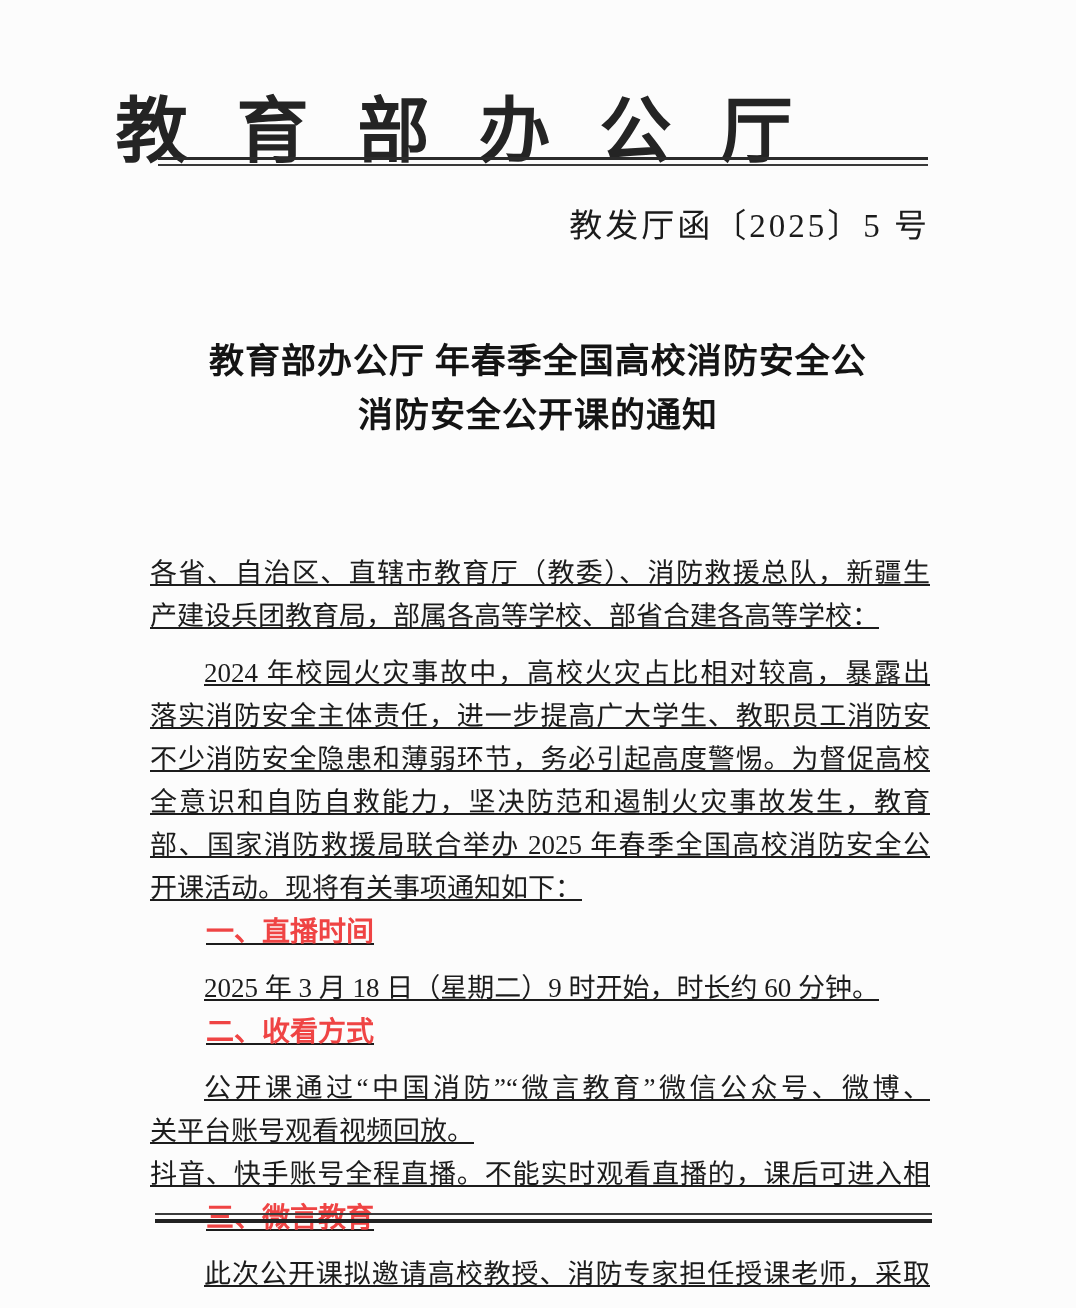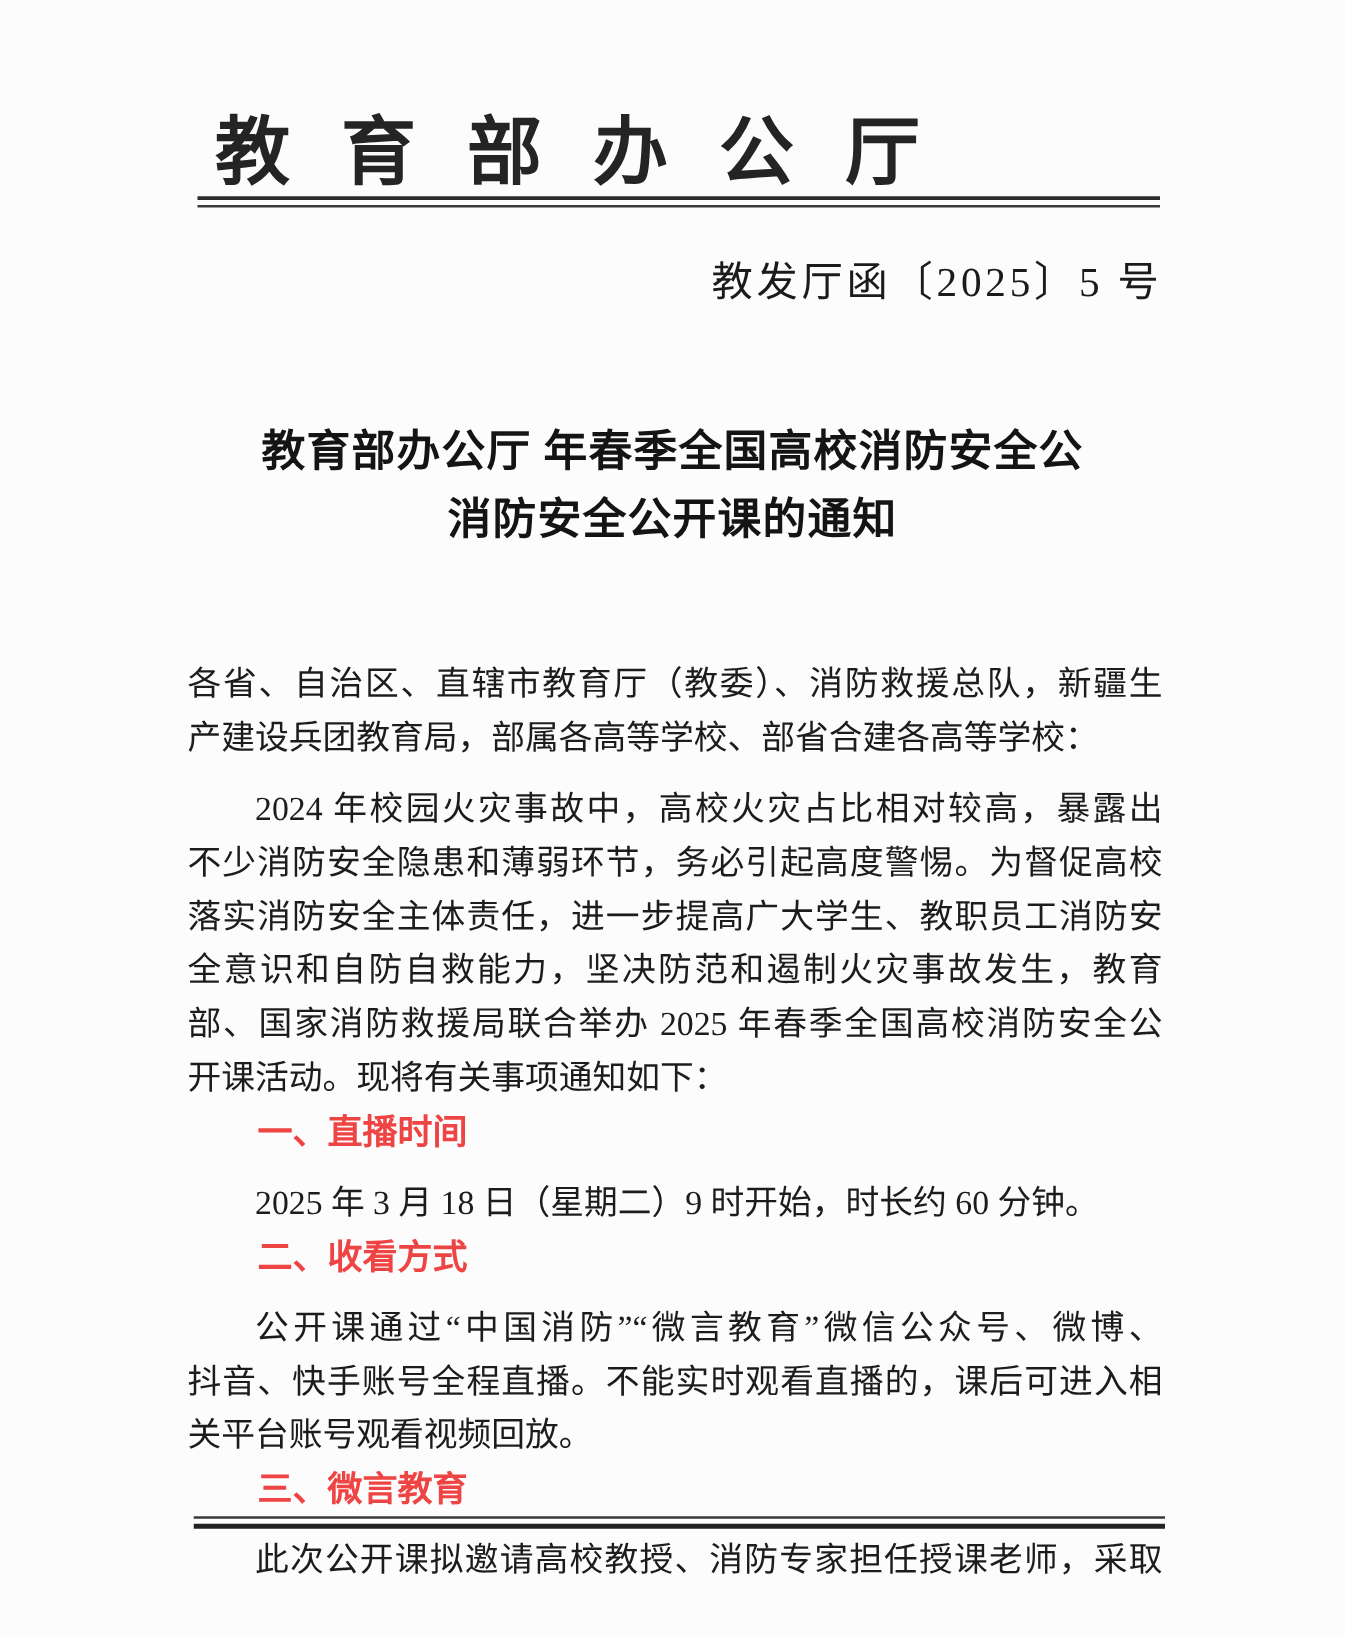--- a/index.html
+++ b/index.html
@@ -20,21 +20,21 @@
     height: 1308px;
     background: #fcfcfc;
   }
   
   .letterhead-title {
     position: absolute;
     top: 72px;
     left: 0;
     width: 908px;
     text-align: center;
-    font-size: 60px;
+    font-size: 72px;
     font-weight: 700;
     letter-spacing: 0.68em;
     text-indent: 0.68em;
     color: #242424;
     white-space: nowrap;
   }
   .header-rule {
     position: absolute;
     top: 157px;
     left: 158px;
@@ -63,25 +63,26 @@
     text-align: center;
     font-size: 35px;
     line-height: 54px;
     font-weight: 700;
     color: #141414;
     letter-spacing: 1px;
   }
   
   .body-block {
     position: absolute;
-    top: 526px;
+    top: 552px;
     left: 150px;
     width: 780px;
     font-size: 27px;
     color: #1c1c1c;
+    text-decoration: underline;
   }
   .line {
     height: 43px;
     line-height: 43px;
     white-space: normal;
     overflow: hidden;
   }
   .line.justify {
     text-align: justify;
     text-align-last: justify;
@@ -121,30 +122,30 @@
 
   <div class="title-block">
     <div class="title-line">教育部办公厅 年春季全国高校消防安全公</div>
     <div class="title-line">消防安全公开课的通知</div>
   </div>
 
   <div class="body-block">
     <div class="line justify">各省、自治区、直辖市教育厅（教委）、消防救援总队，新疆生</div>
     <div class="line">产建设兵团教育局，部属各高等学校、部省合建各高等学校：</div>
     <div class="line indent justify">2024 年校园火灾事故中，高校火灾占比相对较高，暴露出</div>
+    <div class="line justify">落实消防安全主体责任，进一步提高广大学生、教职员工消防安</div>
     <div class="line justify">不少消防安全隐患和薄弱环节，务必引起高度警惕。为督促高校</div>
-    <div class="line justify">落实消防安全主体责任，进一步提高广大学生、教职员工消防安</div>
     <div class="line justify">全意识和自防自救能力，坚决防范和遏制火灾事故发生，教育</div>
     <div class="line justify">部、国家消防救援局联合举办 2025 年春季全国高校消防安全公</div>
     <div class="line">开课活动。现将有关事项通知如下：</div>
     <div class="line heading">一、直播时间</div>
     <div class="line indent">2025 年 3 月 18 日（星期二）9 时开始，时长约 60 分钟。</div>
     <div class="line heading">二、收看方式</div>
     <div class="line indent justify">公开课通过“中国消防”“微言教育”微信公众号、微博、</div>
+    <div class="line">关平台账号观看视频回放。</div>
     <div class="line justify">抖音、快手账号全程直播。不能实时观看直播的，课后可进入相</div>
-    <div class="line">关平台账号观看视频回放。</div>
     <div class="line heading">三、微言教育</div>
     <div class="line indent justify">此次公开课拟邀请高校教授、消防专家担任授课老师，采取</div>
   </div>
 
   <div class="footer-rule"></div>
 
 </div>
 
 </body></html>

